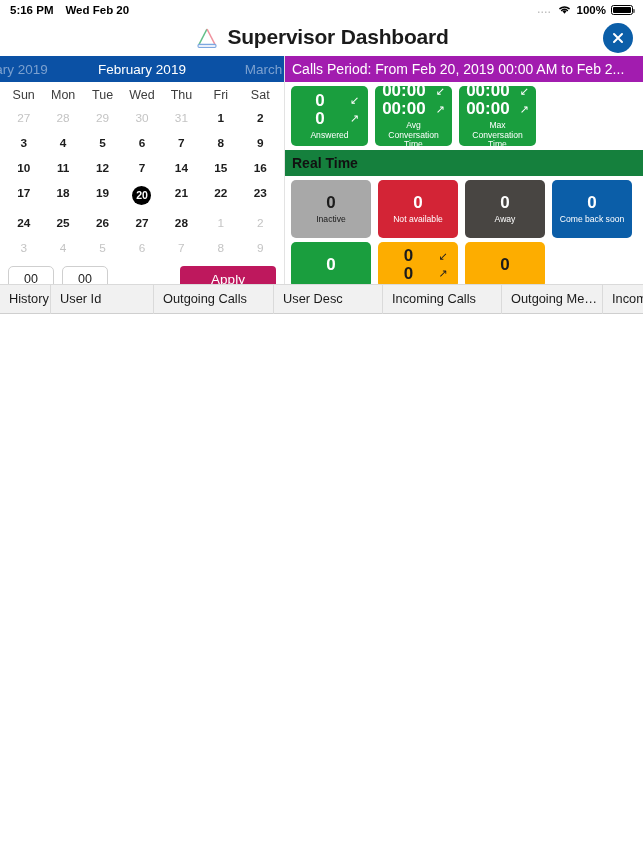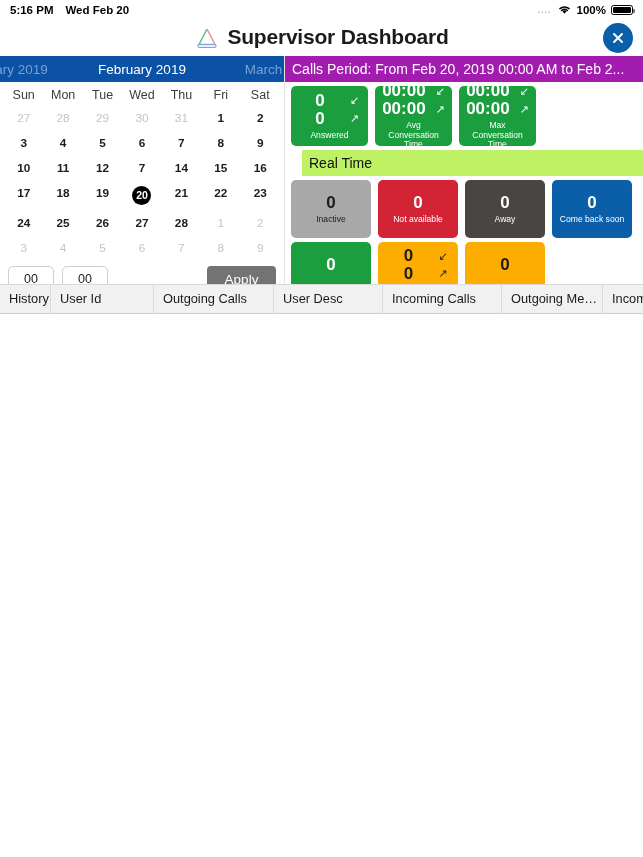--- a/index.html
+++ b/index.html
@@ -99,35 +99,35 @@
 
   .cal-footer {
     display: flex; align-items: center; padding: 6px 8px 0 8px; gap: 8px;
   }
   .timebox {
     width: 46px; height: 26px; border: 1px solid #cfcfcf; border-radius: 5px;
     font-size: 12.5px; text-align: center; color: #222;
     font-family: "Liberation Sans", sans-serif; background: #fff;
   }
   .applybtn {
-    margin-left: auto; width: 69px; height: 26px;
-    background: #737373; color: #fff; border: none; border-radius: 4px;
+    margin-left: auto; width: 96px; height: 26px;
+    background: #be185d; color: #fff; border: none; border-radius: 4px;
     font-size: 13.5px; font-family: "Liberation Sans", sans-serif;
     cursor: pointer;
   }
 
   
   .panel { position: absolute; left: 285px; top: 0; right: 0; height: 228px; background: #fff; }
 
   .band {
     height: 26px; display: flex; align-items: center;
     padding-left: 7px; font-size: 14px; white-space: nowrap; overflow: hidden;
   }
   .band.green { background: #a21caf; color: #fff; }
-  .band.orange { background: #bef264; color: #111; font-weight: normal; margin-left: 17px; }
+  .band.orange { background: #15803d; color: #111; font-weight: bold; }
 
   .tilerow { display: flex; gap: 7px; padding: 4px 6px 0 6px; }
   .tile {
     border-radius: 5px; position: relative;
     display: flex; flex-direction: column; align-items: center; justify-content: center;
     padding: 4px 5px 4px;
     overflow: hidden;
   }
   .tile .big { font-size: 17px; font-weight: bold; line-height: 1.05; }
   .tile .lbl { font-size: 8.6px; line-height: 1.1; text-align: center; margin-top: 3px; }

